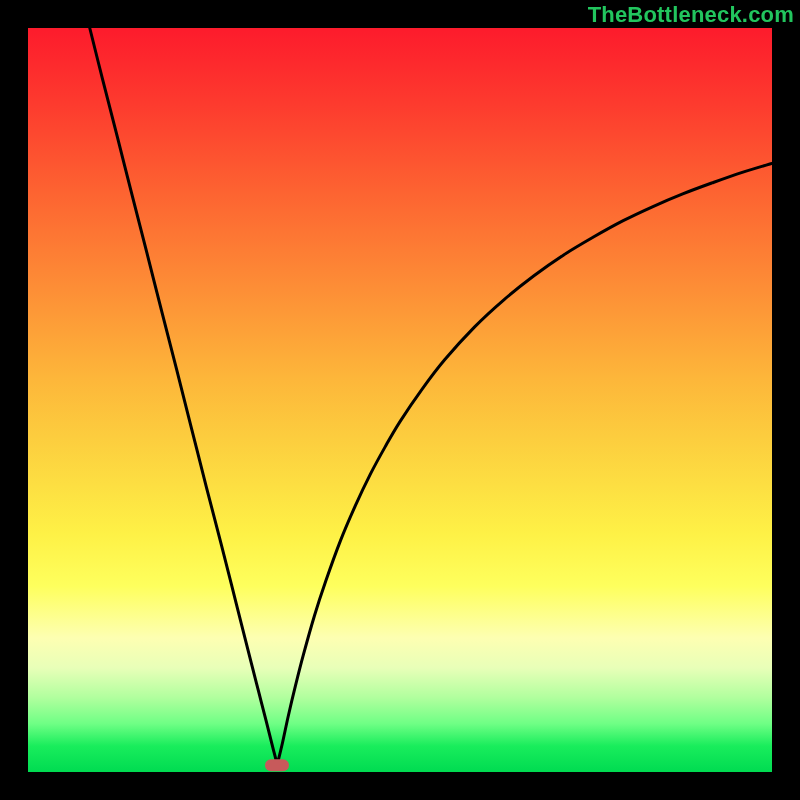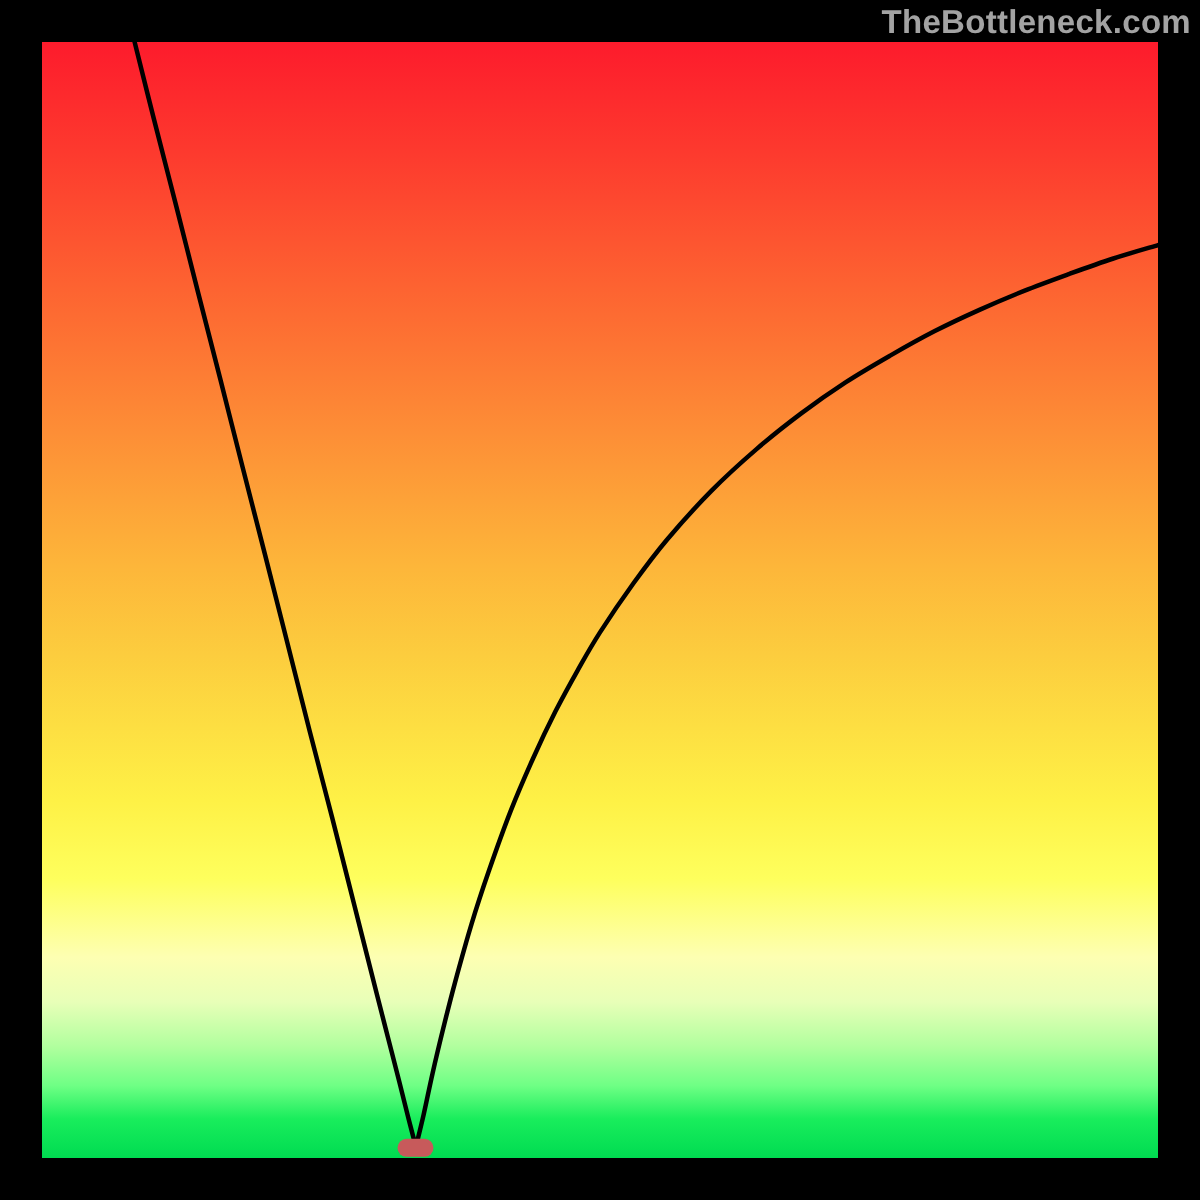--- a/index.html
+++ b/index.html
@@ -10,21 +10,21 @@
     height: 800px;
     background: #000;
   }
   .watermark {
     position: absolute;
     top: 2px;
     right: 6px;
     font-family: Arial, Helvetica, sans-serif;
     font-size: 22px;
     font-weight: 600;
-    color: #a3a3a3;
+    color: #22c55e;
     letter-spacing: 0.2px;
     z-index: 10;
   }
   .plot-outer {
     position: absolute;
     left: 28px;
     top: 28px;
     width: 744px;
     height: 744px;
     background: #000;

